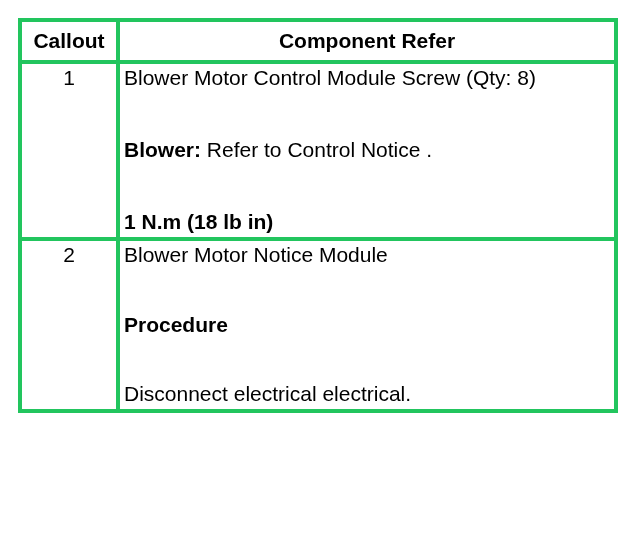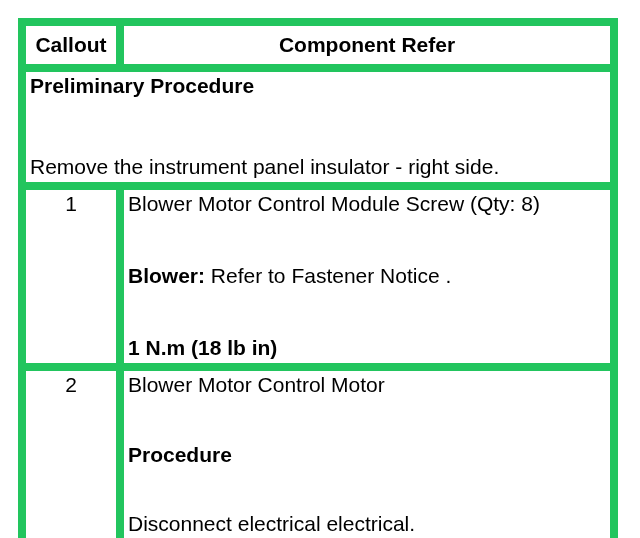--- a/index.html
+++ b/index.html
@@ -21,21 +21,21 @@
     position: absolute;
     left: 18px;
     top: 18px;
     width: 600px;
     border-collapse: collapse;
     table-layout: fixed;
     background: #ffffff;
   }
   table.component-table th,
   table.component-table td {
-    border: 8px solid #22c55e;
+    border: 4px solid #22c55e;
     padding: 2px 4px;
     font-size: 21px;
     line-height: 1.18;
     vertical-align: top;
     overflow: hidden;
   }
   col.callout-col { width: 98px; }
   tr.header-row th {
     height: 34px;
     font-weight: bold;
@@ -72,45 +72,37 @@
     <colgroup>
       <col class="callout-col">
       <col>
     </colgroup>
     <tbody>
       <tr class="header-row">
         <th>Callout</th>
         <th>Component Refer</th>
       </tr>
 
-      <tr class="preliminary-row">
-        <td colspan="2">
-          <div class="cell-flex">
-            <p class="bold">Preliminary Procedure</p>
-            <p>Remove the instrument panel insulator - right side.</p>
-          </div>
-        </td>
-      </tr>
 
       <tr class="component-row-1">
         <td class="callout-cell">1</td>
         <td>
           <div class="cell-flex">
             <p>Blower Motor Control Module Screw (Qty: 8)</p>
-            <p><span class="bold">Blower:</span><span> Refer to Fastener Notice .</span></p>
+            <p><span class="bold">Blower:</span><span> Refer to Control Notice .</span></p>
             <p class="bold">1 N.m (18 lb in)</p>
           </div>
         </td>
       </tr>
 
       <tr class="component-row-2">
         <td class="callout-cell">2</td>
         <td>
           <div class="cell-flex">
-            <p>Blower Motor Control Motor</p>
+            <p>Blower Motor Notice Module</p>
             <p class="bold">Procedure</p>
             <p>Disconnect electrical electrical.</p>
           </div>
         </td>
       </tr>
     </tbody>
   </table>
 </div>
 
 </body></html>

